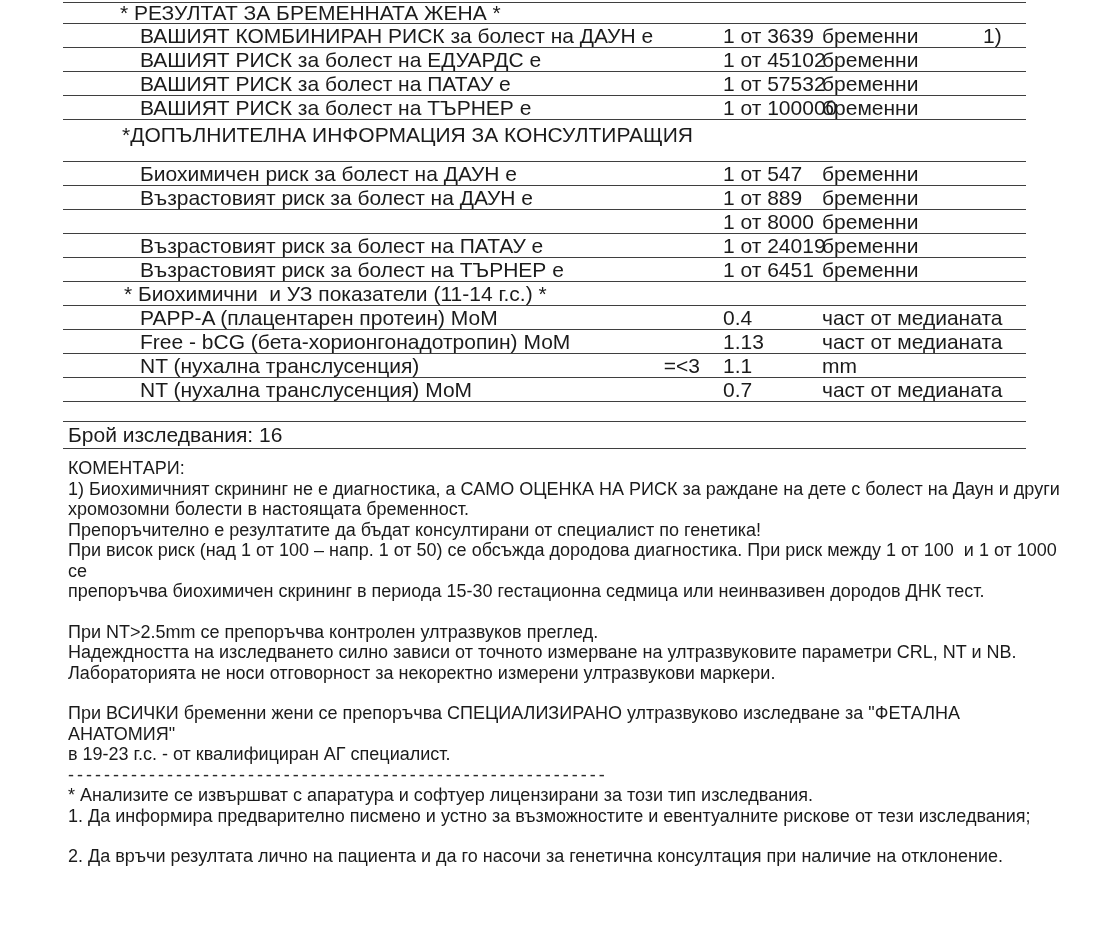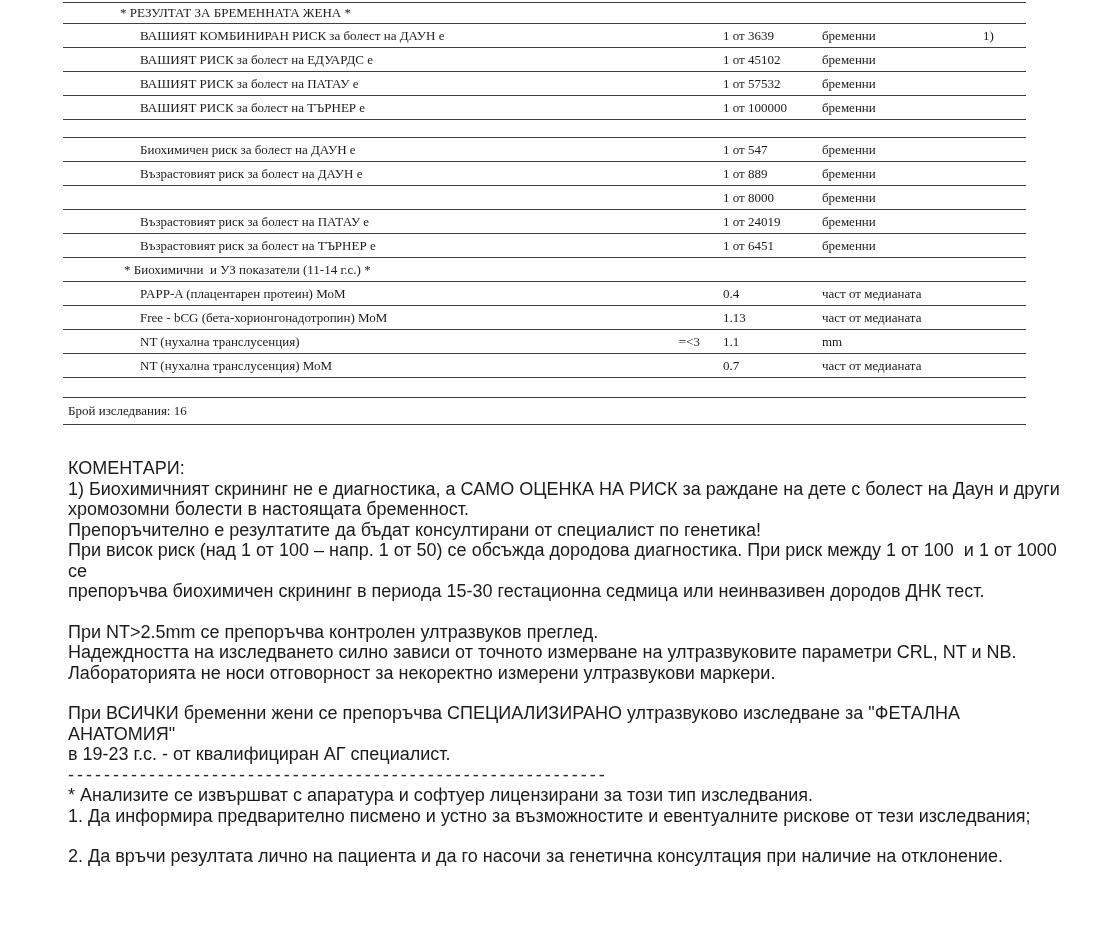--- a/index.html
+++ b/index.html
@@ -14,22 +14,21 @@
     height:941px;
     background:#ffffff;
     overflow:hidden;
   }
   
   .tables {
     position:absolute;
     left:63px;
     top:2px;
     width:963px;
-    font-size:13px;
-    font-family:Liberation Serif, serif;
+    font-size:21px;
   }
   .trow {
     position:relative;
     height:23px;
     border-top:1px solid #3f3f3f;
   }
   .trow.last { border-bottom:1px solid #3f3f3f; }
   .trow span, .thead span, .count-box span {
     position:absolute;
     top:50%;
@@ -116,20 +115,23 @@
       <span class="c-unit">бременни</span>
       <span class="c-note"></span>
     </div>
     <div class="trow last">
       <span class="c-label">ВАШИЯТ РИСК за болест на ТЪРНЕР е</span>
       <span class="c-value">1 от 100000</span>
       <span class="c-unit">бременни</span>
       <span class="c-note"></span>
     </div>
 
+    <div class="section-note">
+      <span>*ДОПЪЛНИТЕЛНА ИНФОРМАЦИЯ ЗА КОНСУЛТИРАЩИЯ</span>
+    </div>
 
     <div class="spacer17"></div>
 
     <div class="trow">
       <span class="c-label">Биохимичен риск за болест на ДАУН е</span>
       <span class="c-value">1 от 547</span>
       <span class="c-unit">бременни</span>
     </div>
     <div class="trow">
       <span class="c-label">Възрастовият риск за болест на ДАУН е</span>

